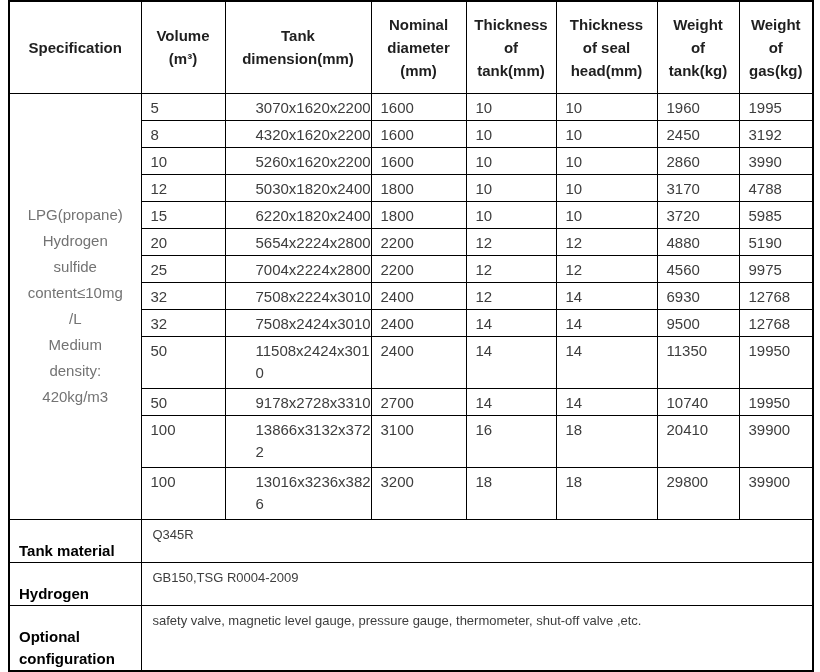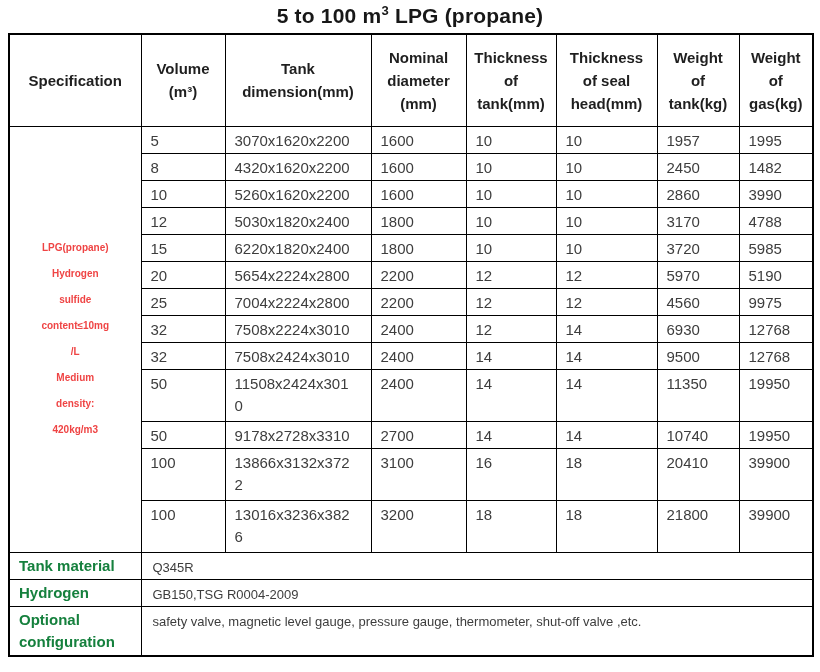--- a/index.html
+++ b/index.html
@@ -45,53 +45,52 @@
     font-size: 15px;
     color: #3d3d3d;
     vertical-align: top;
     text-align: left;
     padding: 3px 2px 0 9px;
     line-height: 22px;
   }
   tr.single td.data { height: 27px; }
   tr.double td.data { height: 52px; }
   td.spec-cell {
-    font-size: 10px;
-    font-weight: bold;
-    color: #ef4444;
+    font-size: 15px;
+    font-weight: normal;
+    color: #737373;
     text-align: center;
     vertical-align: middle;
     white-space: pre-line;
     line-height: 26px;
     padding: 0 2px;
   }
-  .dim-wrap { width: 118px; word-break: break-all; }
+  .dim-wrap { width: 118px; word-break: break-all; margin-left: 21px; }
   td.f-label {
     font-size: 15px;
     font-weight: bold;
-    color: #15803d;
+    color: #000000;
     vertical-align: top;
-    padding: 2px 2px 0 9px;
+    padding: 20px 2px 0 9px;
     line-height: 22px;
   }
   td.f-value {
     font-size: 13px;
     color: #3d3d3d;
     vertical-align: top;
     padding: 4px 8px 0 11px;
     line-height: 22px;
   }
   tr.f-single td { height: 27px; }
   tr.f-double td { height: 50px; }
 </style>
 </head>
 <body>
 
 <div class="page">
-  <h1 class="title"><span>5 to 100 m</span><sup>3</sup><span> LPG (propane)</span></h1>
 
   <table class="spec-table">
     <colgroup>
       <col style="width:132px">
         <col style="width:84px">
         <col style="width:146px">
         <col style="width:95px">
       <col style="width:90px">
         <col style="width:101px">
         <col style="width:82px">
@@ -131,33 +130,33 @@
 Medium
 density:
 420kg/m3</td>
         <td class="data">5</td>
         <td class="data">
             <div class="dim-wrap">3070x1620x2200</div>
           </td>
         <td class="data">1600</td>
         <td class="data">10</td>
         <td class="data">10</td>
-        <td class="data">1957</td>
+        <td class="data">1960</td>
         <td class="data">1995</td>
       </tr>
       <tr class="single">
         <td class="data">8</td>
         <td class="data">
             <div class="dim-wrap">4320x1620x2200</div>
           </td>
         <td class="data">1600</td>
         <td class="data">10</td>
         <td class="data">10</td>
         <td class="data">2450</td>
-        <td class="data">1482</td>
+        <td class="data">3192</td>
       </tr>
       <tr class="single">
         <td class="data">10</td>
         <td class="data">
             <div class="dim-wrap">5260x1620x2200</div>
           </td>
         <td class="data">1600</td>
         <td class="data">10</td>
         <td class="data">10</td>
         <td class="data">2860</td>
@@ -186,21 +185,21 @@
         <td class="data">5985</td>
       </tr>
       <tr class="single">
         <td class="data">20</td>
         <td class="data">
             <div class="dim-wrap">5654x2224x2800</div>
           </td>
         <td class="data">2200</td>
         <td class="data">12</td>
         <td class="data">12</td>
-        <td class="data">5970</td>
+        <td class="data">4880</td>
         <td class="data">5190</td>
       </tr>
       <tr class="single">
         <td class="data">25</td>
         <td class="data">
             <div class="dim-wrap">7004x2224x2800</div>
           </td>
         <td class="data">2200</td>
         <td class="data">12</td>
         <td class="data">12</td>
@@ -263,21 +262,21 @@
         <td class="data">39900</td>
       </tr>
       <tr class="double">
         <td class="data">100</td>
         <td class="data">
             <div class="dim-wrap">13016x3236x3826</div>
           </td>
         <td class="data">3200</td>
         <td class="data">18</td>
         <td class="data">18</td>
-        <td class="data">21800</td>
+        <td class="data">29800</td>
         <td class="data">39900</td>
       </tr>
       <tr class="f-single">
         <td class="f-label">Tank material</td>
         <td class="f-value" colspan="7">Q345R</td>
       </tr>
       <tr class="f-single">
         <td class="f-label">Hydrogen</td>
         <td class="f-value" colspan="7">GB150,TSG R0004-2009</td>
       </tr>

